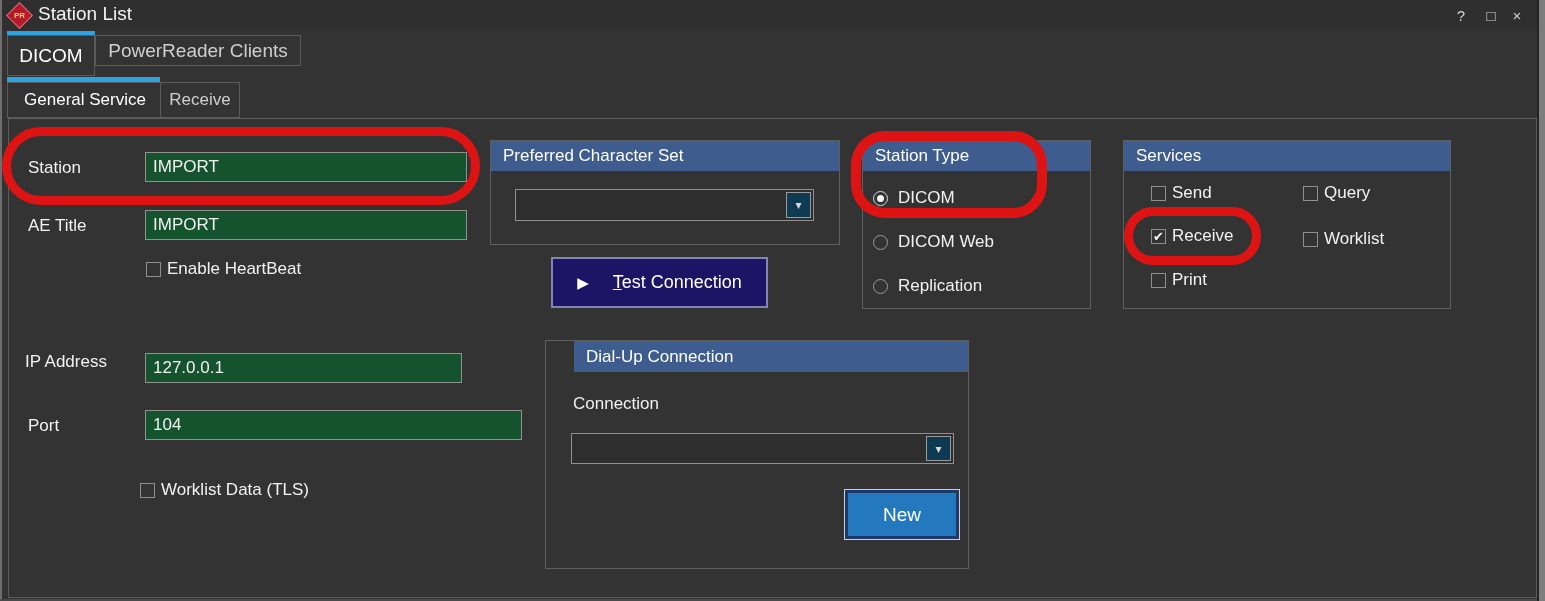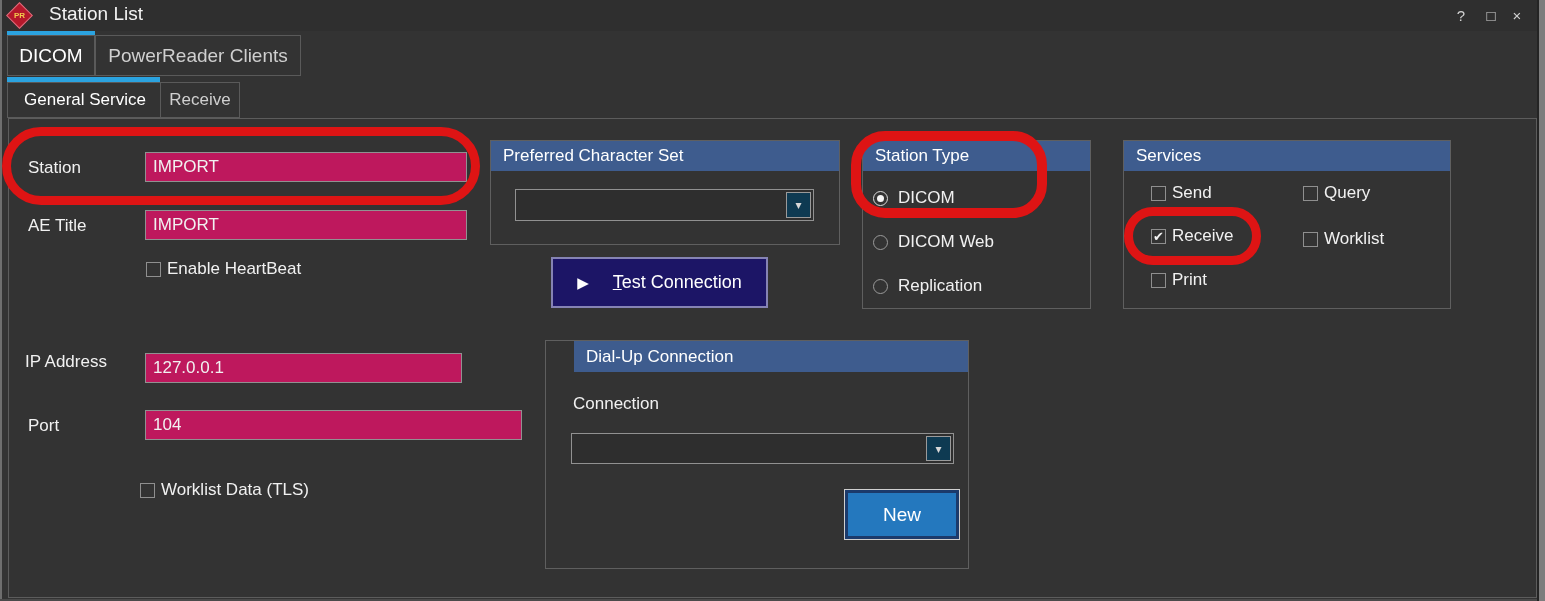--- a/index.html
+++ b/index.html
@@ -15,38 +15,38 @@
     position:relative;width:1545px;height:601px;background:var(--background);
     font-family:"Liberation Sans","DejaVu Sans",sans-serif;color:var(--text);
     overflow:hidden;
   }
   .abs{position:absolute;}
   
   #titlebar{left:0;top:0;width:1545px;height:31px;background:var(--titlebar);}
   #app-icon{left:10px;top:6px;width:19px;height:19px;background:var(--icon-red);
     transform:rotate(45deg);border:1px solid #d9717f;display:flex;align-items:center;justify-content:center;}
   #app-icon span{transform:rotate(-45deg);font-size:8px;font-weight:bold;color:var(--icon-text);}
-  #window-title{left:38px;top:3px;font-size:19px;color:#f2f2f2;margin-left:11px;}
+  #window-title{left:38px;top:3px;font-size:19px;color:#f2f2f2;}
   .win-btn{width:26px;height:22px;top:4px;display:flex;align-items:center;justify-content:center;
     color:#d2d2d2;font-size:15px;}
   
   .indicator{background:var(--accent-blue);}
   .tab{background:var(--background);border:1px solid #5a5a5a;color:var(--dim-text);
     display:flex;align-items:center;justify-content:center;}
   .tab.active{color:#ffffff;}
   .tab.main{font-size:19px;}
   .tab.sub{font-size:17px;}
   
   #panel{left:8px;top:118px;width:1529px;height:480px;border:1px solid var(--panel-border);}
   .group{border:1px solid #5f5f5f;}
   .group-header{position:absolute;left:0;top:0;right:0;height:30px;background:var(--header-blue);
     color:#fff;font-size:17px;line-height:30px;padding-left:12px;}
   
   .field-label{font-size:17px;color:var(--text);line-height:22px;}
-  .text-input{background:#be185d;border:1px solid var(--input-border);color:var(--text);
+  .text-input{background:#14532d;border:1px solid var(--input-border);color:var(--text);
     font-size:17px;padding:12px 7px;font-family:inherit;outline:none;}
   
   .combo{background:#2e2e2e;border:1px solid var(--input-border);}
   .combo .combo-text{position:absolute;left:8px;top:0;bottom:0;right:32px;font-size:17px;
     display:flex;align-items:center;white-space:nowrap;overflow:hidden;}
   .combo .combo-btn{position:absolute;right:2px;top:2px;bottom:2px;width:25px;
     background:var(--dropdown-button);border:1px solid #9a9a9a;display:flex;
     align-items:center;justify-content:center;color:#d8d8d8;font-size:12px;}
   
   .btn-blue{background:var(--button-blue);border:1px solid #cfcfcf;
@@ -84,21 +84,21 @@
       <span>PR</span>
     </div>
     <div id="window-title" class="abs">Station List</div>
     <div class="win-btn abs" style="left:1448px;">?</div>
     <div class="win-btn abs" style="left:1478px;">□</div>
     <div class="win-btn abs" style="left:1504px;">×</div>
   </div>
 
   <div class="indicator abs" style="left:7px;top:31px;width:88px;height:4px;"></div>
   <div class="tab main active abs" style="left:7px;top:35px;width:88px;height:41px;">DICOM</div>
-  <div class="tab main abs" style="left:95px;top:35px;width:206px;height:41px;">PowerReader Clients</div>
+  <div class="tab main abs" style="left:95px;top:35px;width:206px;height:31px;">PowerReader Clients</div>
 
   <div class="indicator abs" style="left:7px;top:77px;width:153px;height:5px;"></div>
   <div class="tab sub active abs" style="left:7px;top:82px;width:156px;height:36px;">General Service</div>
   <div class="tab sub abs" style="left:160px;top:82px;width:80px;height:36px;">Receive</div>
 
   <div id="panel" class="abs"></div>
 
   <div class="field-label abs" style="left:28px;top:157px;">Station</div>
   <input class="text-input abs" style="left: 145px; top: 152px; width: 322px; height: 30px;" value="IMPORT">
 

